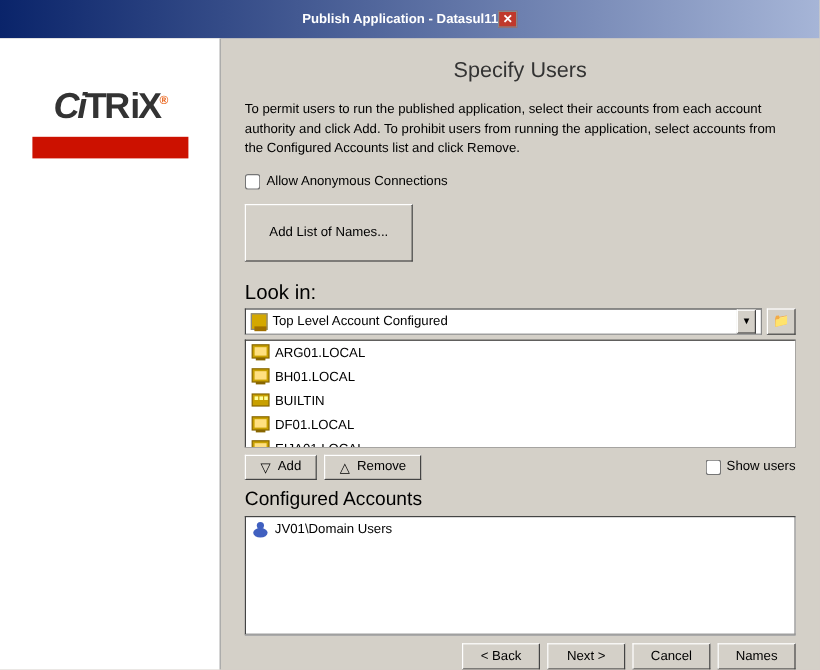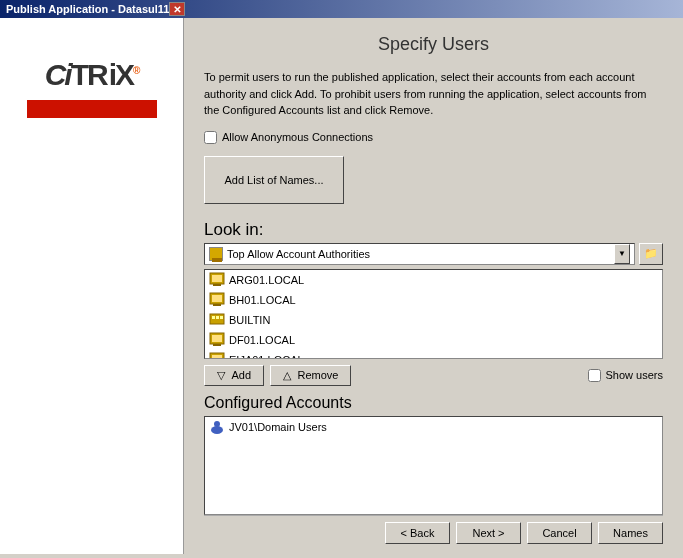--- a/index.html
+++ b/index.html
@@ -10,22 +10,22 @@
       width: 683px;
       height: 558px;
       overflow: hidden;
     }
     .title-bar {
       background: linear-gradient(to right, #0a246a, #a6b5d7);
       color: white;
       padding: 3px 6px;
       display: flex;
       align-items: center;
-      justify-content: flex-start;
-      height: 18px;
+      justify-content: center;
+      height: 32px;
     }
     .title-bar-text {
       font-size: 11px;
       font-weight: bold;
       color: white;
     }
     .title-bar-close {
       background: #c0392b;
       color: white;
       border: 1px solid #888;
@@ -328,21 +328,21 @@
     </div>
 
     <div style="margin-bottom:8px;">
       <button class="add-list-btn">Add List of Names...</button>
     </div>
 
     <div class="look-in-label">Look in:</div>
     <div class="look-in-row">
       <div class="look-in-select-container">
         <span class="icon-domain" style="margin-right:4px; flex-shrink:0;"></span>
-        <span class="look-in-select-text">Top Allow Account Authorities</span>
+        <span class="look-in-select-text">Top Level Account Configured</span>
         <button class="look-in-dropdown-btn">▼</button>
       </div>
       <button class="browse-btn">
         <span>📁</span>
       </button>
     </div>
 
     <div class="accounts-list" id="accountsList">
     <div class="list-item">
           <div class="list-item-icon">

